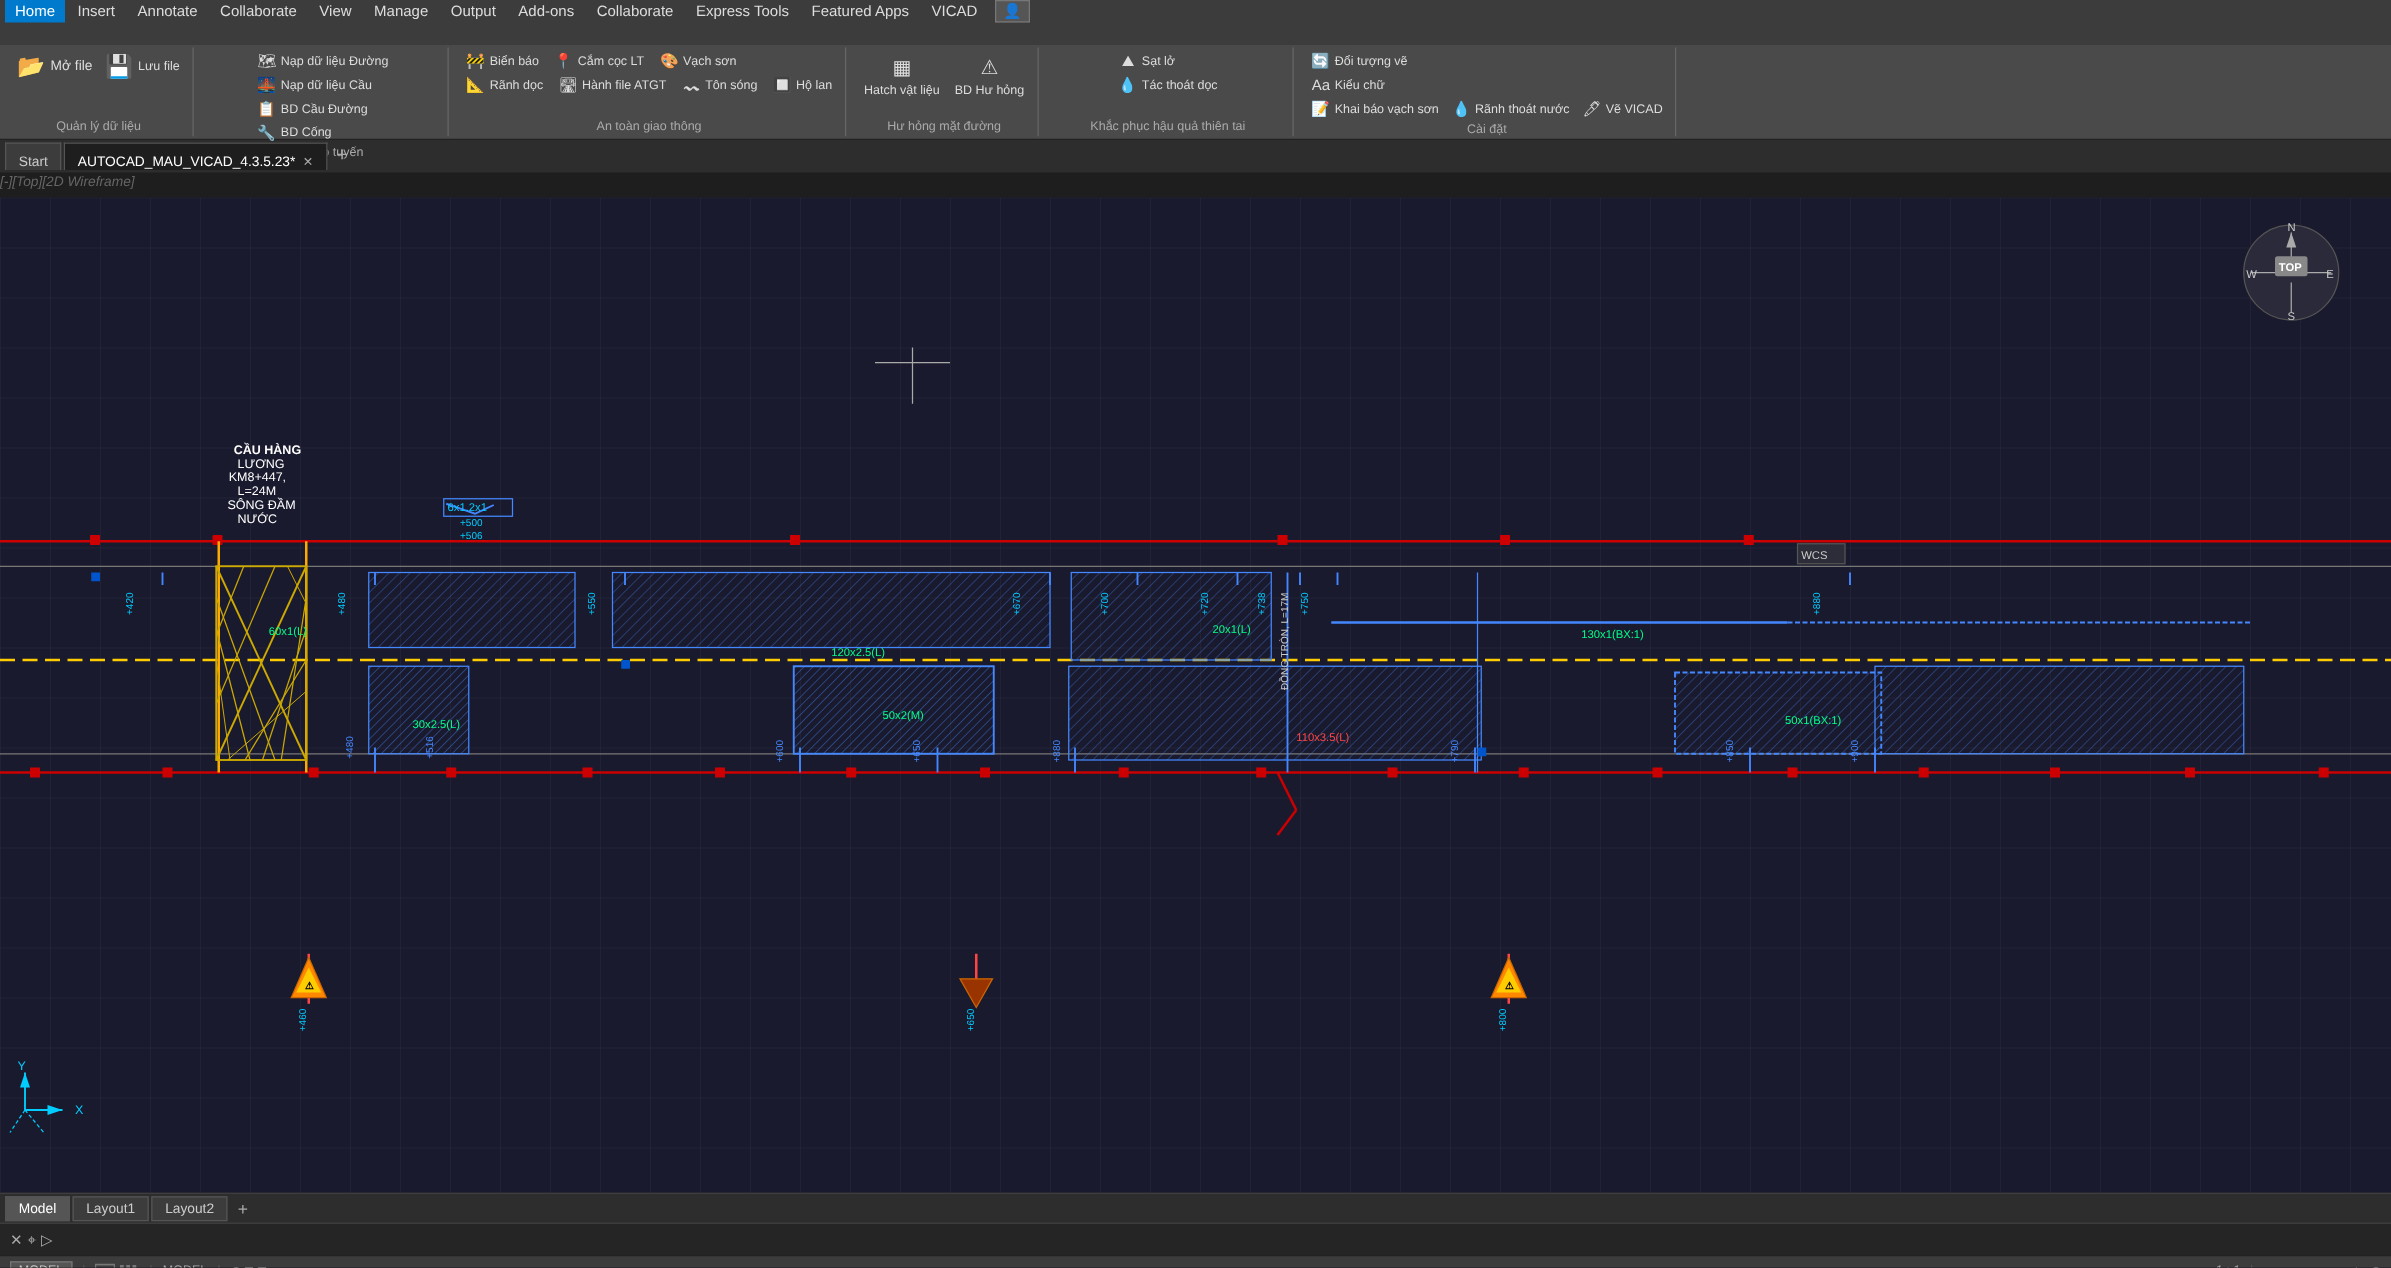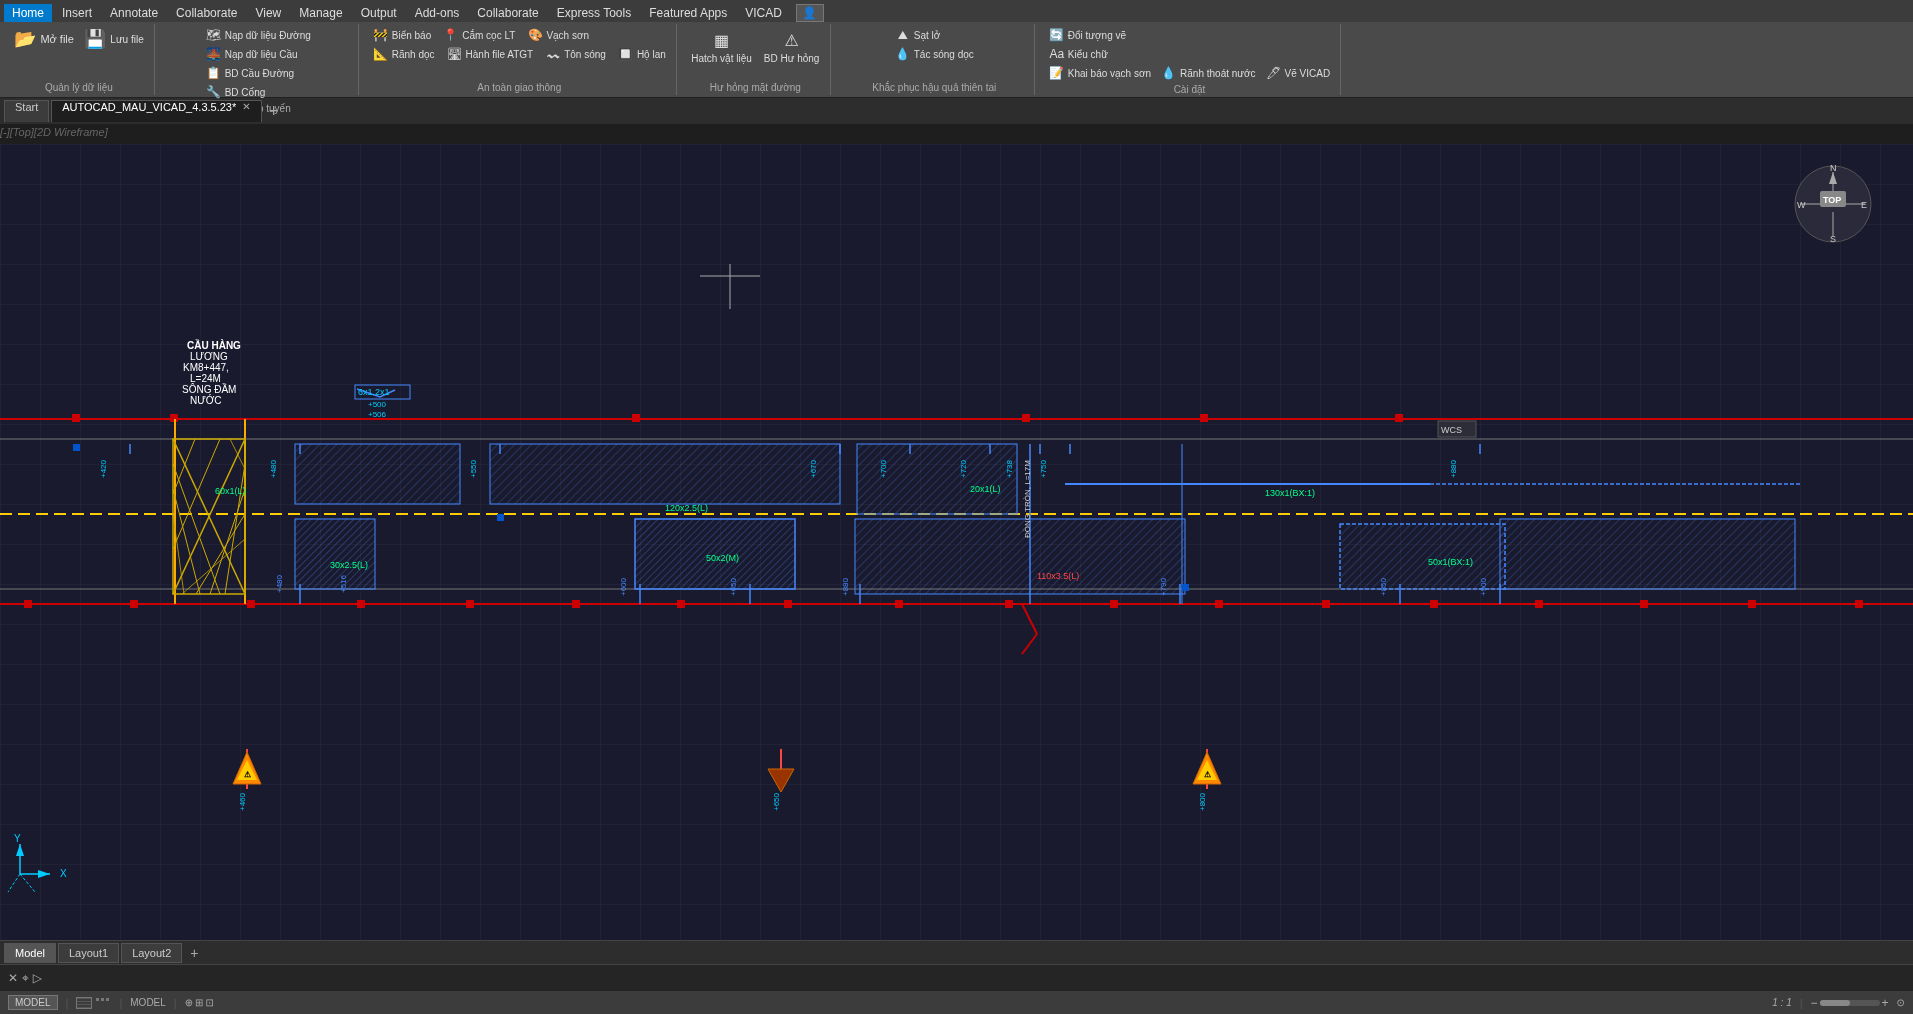--- a/index.html
+++ b/index.html
@@ -1,23 +1,23 @@
 <!DOCTYPE html>
 <html><head>
   <meta charset="utf-8">
   <style>
     * { margin: 0; padding: 0; box-sizing: border-box; }
     body { width: 1913px; height: 1014px; background: #1e1e1e; font-family: 'Arial', sans-serif; font-size: 12px; color: #ccc; overflow: hidden; }
 
     
     #menubar {
-      height: 22px;
+      height: 36px;
       background: #3c3c3c;
       display: flex;
-      align-items: flex-end;
+      align-items: flex-start;
       padding: 0 4px;
       gap: 2px;
     }
     .menu-item {
       padding: 2px 8px;
       color: #ddd;
       cursor: pointer;
       font-size: 12px;
     }
     .menu-active { background: #007acc; color: white; }
@@ -112,21 +112,21 @@
     }
     .tab {
       height: 22px;
       padding: 0 10px;
       background: #3c3c3c;
       border: 1px solid #555;
       border-bottom: none;
       color: #ccc;
       font-size: 11px;
       display: flex;
-      align-items: flex-start;
+      align-items: flex-end;
       gap: 6px;
       cursor: pointer;
     }
     .tab.active { background: #1e1e1e; color: white; }
     .tab-close { font-size: 10px; color: #aaa; cursor: pointer; }
     .tab-add { width: 20px; height: 20px; background: transparent; border: none; color: #aaa; font-size: 16px; cursor: pointer; display: flex; align-items: center; justify-content: center; }
 
     
     #viewlabel {
       height: 20px;
@@ -344,21 +344,21 @@
   </div>
 
   <div class="ribbon-group" style="min-width:200px;">
     <div class="ribbon-buttons" style="flex-direction:column; align-items:flex-start; gap:1px;">
       <div class="ribbon-btn-small">
         <span class="ribbon-small-icon">⛰</span>
         <span>Sạt lở</span>
       </div>
       <div class="ribbon-btn-small">
         <span class="ribbon-small-icon">💧</span>
-        <span>Tác sóng dọc</span>
+        <span>Tác thoát dọc</span>
       </div>
     </div>
     <div class="ribbon-group-label">Khắc phục hậu quả thiên tai</div>
   </div>
 
   <div class="ribbon-group" style="min-width:200px;">
     <div class="ribbon-buttons" style="flex-direction:column; align-items:flex-start; gap:1px;">
       <div class="ribbon-btn-small">
         <span class="ribbon-small-icon">🔄</span>
         <span>Đổi tượng vẽ</span>

